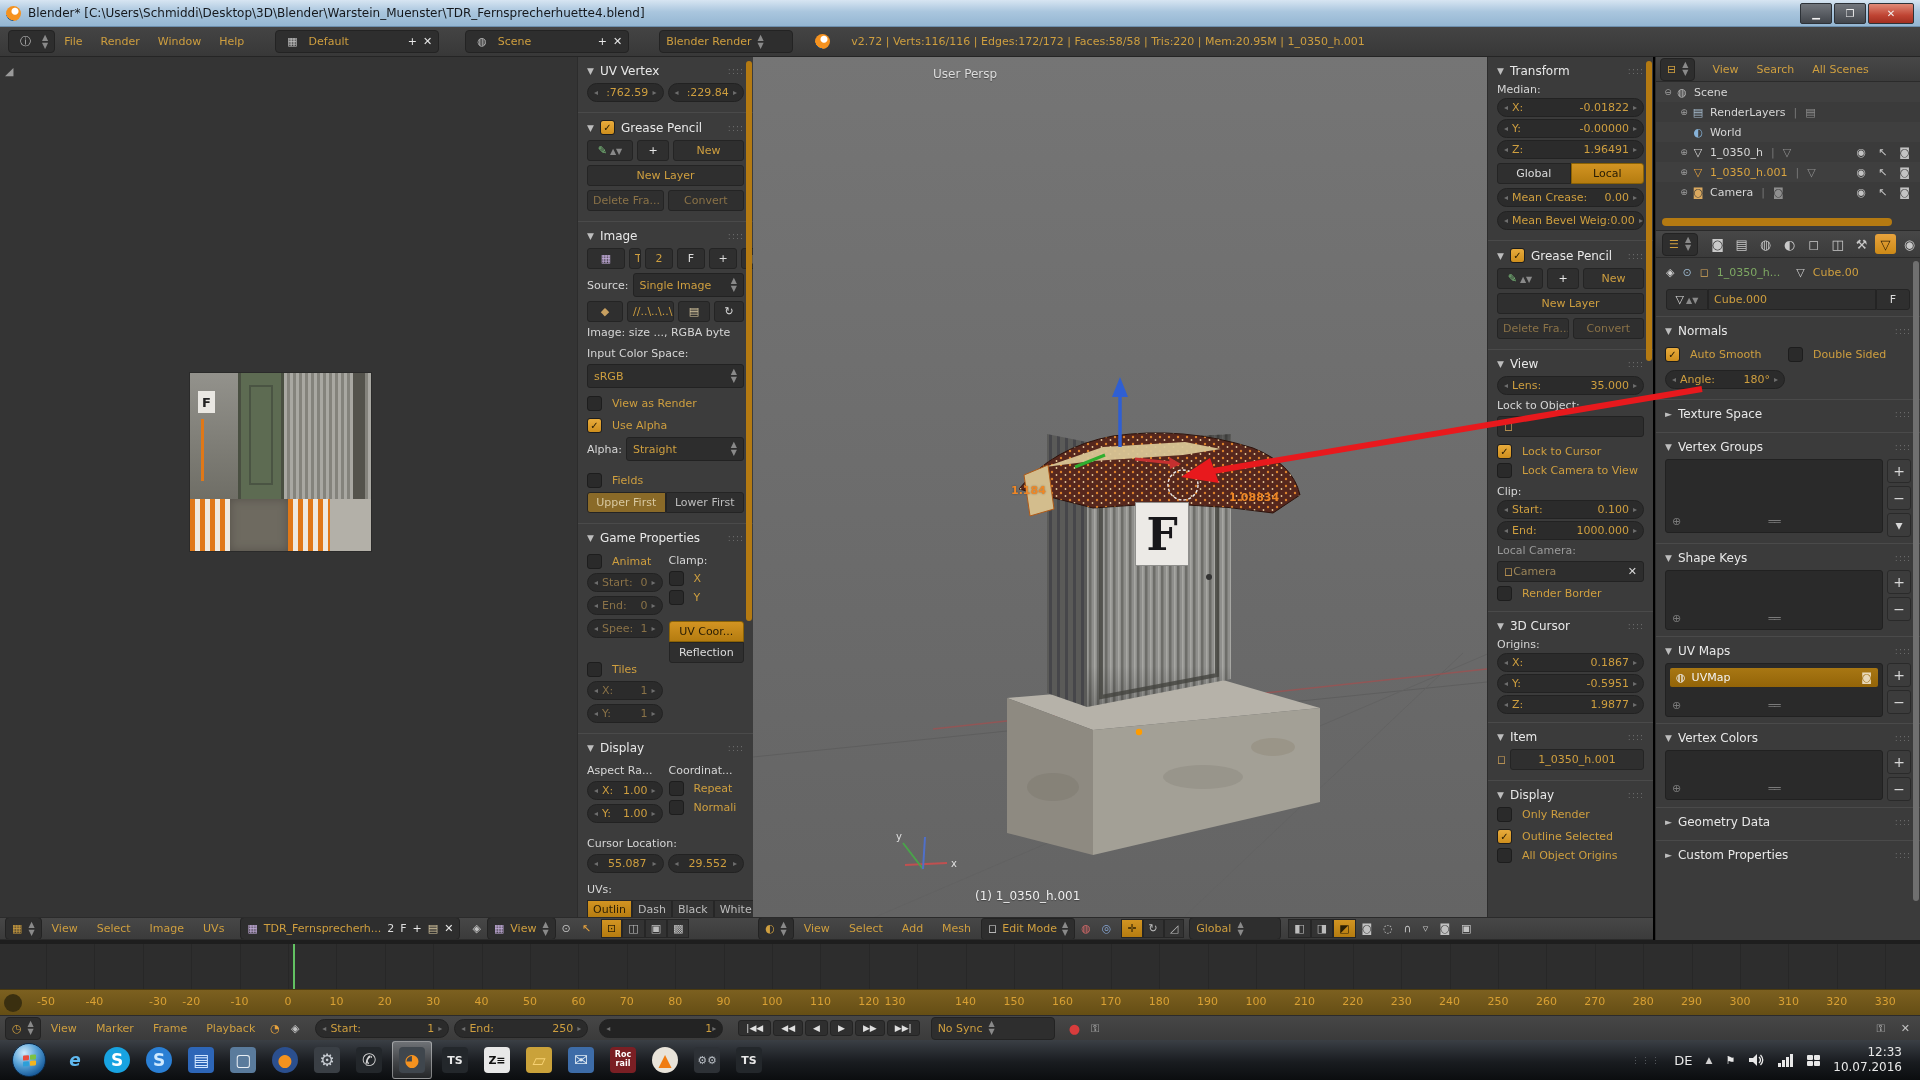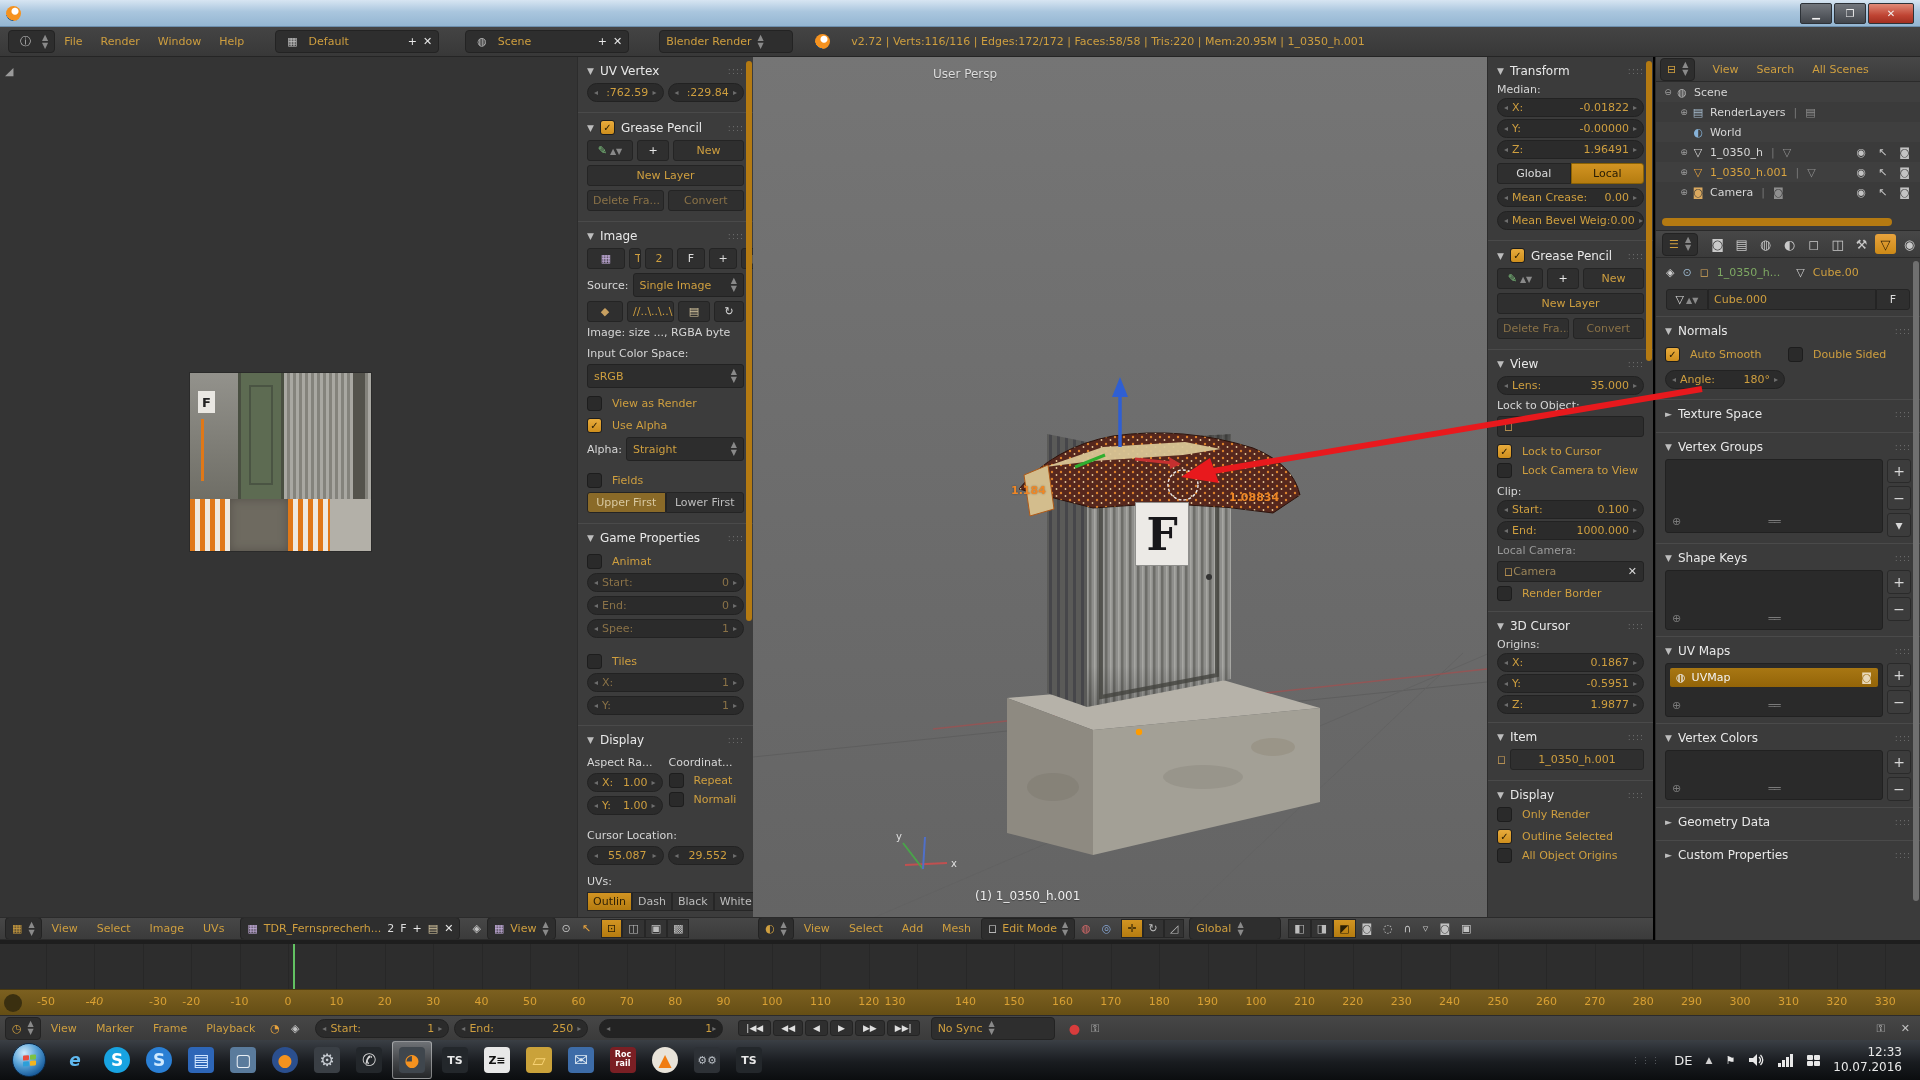--- a/index.html
+++ b/index.html
@@ -144,20 +144,21 @@
   #uvimg .b3{position:absolute;left:98px;top:126px;width:42px;height:52px;
      background:repeating-linear-gradient(90deg,#e07818 0 5px,#efe9df 5px 10px);}
   #uvimg .b4{position:absolute;left:140px;top:126px;width:41px;height:52px;background:#b3b0a8;}
   .svgicon{display:inline-block;vertical-align:middle;}
 </style>
 </head>
 <body>
 
 <div class="abs" id="titlebar">
   <span class="blogo"></span>
+  <span>Blender* [C:\Users\Schmiddi\Desktop\3D\Blender\Warstein_Muenster\TDR_Fernsprecherhuette4.blend]</span>
   <span style="margin-left:auto;display:flex">
     <span class="capbtn">▁</span>
     <span class="capbtn">❐</span>
     <span class="capbtn close">✕</span>
   </span>
 </div>
 
 <div class="abs" id="infobar">
   <span class="hgroup">
       <span class="hicon">ⓘ</span>
@@ -340,40 +341,57 @@
             </span>
           </div>
         <div class="row">
             <span class="num dis">
               <span class="a">◂</span>
               <span class="k">Spee:</span>
               <span class="v">1</span>
               <span class="a">▸</span>
             </span>
           </div>
-        <div class="row" style="margin-top:16px">
+        <div class="row" style="margin-top:24px">
             <span class="chk"></span>
             <span class="chklbl">Tiles</span>
           </div>
         <div class="row">
             <span class="num dis">
               <span class="a">◂</span>
               <span class="k">X:</span>
               <span class="v">1</span>
               <span class="a">▸</span>
             </span>
           </div>
         <div class="row">
             <span class="num dis">
               <span class="a">◂</span>
               <span class="k">Y:</span>
               <span class="v">1</span>
               <span class="a">▸</span>
             </span>
           </div>
+      </div>
+      <div style="flex:1">
+        <div class="row">
+            <span class="lbl">Clamp:</span>
+          </div>
+        <div class="row">
+            <span class="chk"></span>
+            <span class="chklbl">X</span>
+          </div>
+        <div class="row">
+            <span class="chk"></span>
+            <span class="chklbl">Y</span>
+          </div>
+        <div class="row" style="margin-top:16px;gap:0;flex-direction:column;align-items:stretch">
+          <span class="btn on" style="border-radius:3px 3px 0 0">UV Coor...</span>
+          <span class="btn neutral" style="border-radius:0 0 3px 3px;color:#dcdcdc">Reflection</span>
+        </div>
       </div>
     </div>
   </div>
   <div class="sec">
     <div class="sechdr">
         <span class="tri">▼</span>
         <span>Display</span>
         <span class="grip">::::</span>
       </div>
     <div style="display:flex;gap:6px">
@@ -1142,21 +1160,21 @@
     <div class="tl-grid" style="left: 1643.2px;"></div>
     <div class="tl-grid" style="left: 1691.6px;"></div>
     <div class="tl-grid" style="left: 1740px;"></div>
     <div class="tl-grid" style="left: 1788.4px;"></div>
     <div class="tl-grid" style="left: 1836.8px;"></div>
     <div class="tl-grid" style="left: 1885.2px;"></div>
   </div>
 <div class="abs" id="tl-ruler">
   <div style="position:absolute;left:4px;top:4px;width:18px;height:18px;border-radius:9px;background:#3a2f10"></div>
 <span class="tick" style="left: 46px;">-50</span>
-    <span class="tick" style="left: 94.4px; font-style: italic;">-40</span>
+    <span class="tick" style="left: 94.4px;">-40</span>
     <span class="tick" style="left: 158px;">-30</span>
     <span class="tick" style="left: 191.2px;">-20</span>
     <span class="tick" style="left: 239.6px;">-10</span>
     <span class="tick" style="left: 288px;">0</span>
     <span class="tick" style="left: 336.4px;">10</span>
     <span class="tick" style="left: 384.8px;">20</span>
     <span class="tick" style="left: 433.2px;">30</span>
     <span class="tick" style="left: 481.6px;">40</span>
     <span class="tick" style="left: 530px;">50</span>
     <span class="tick" style="left: 578.4px;">60</span>

